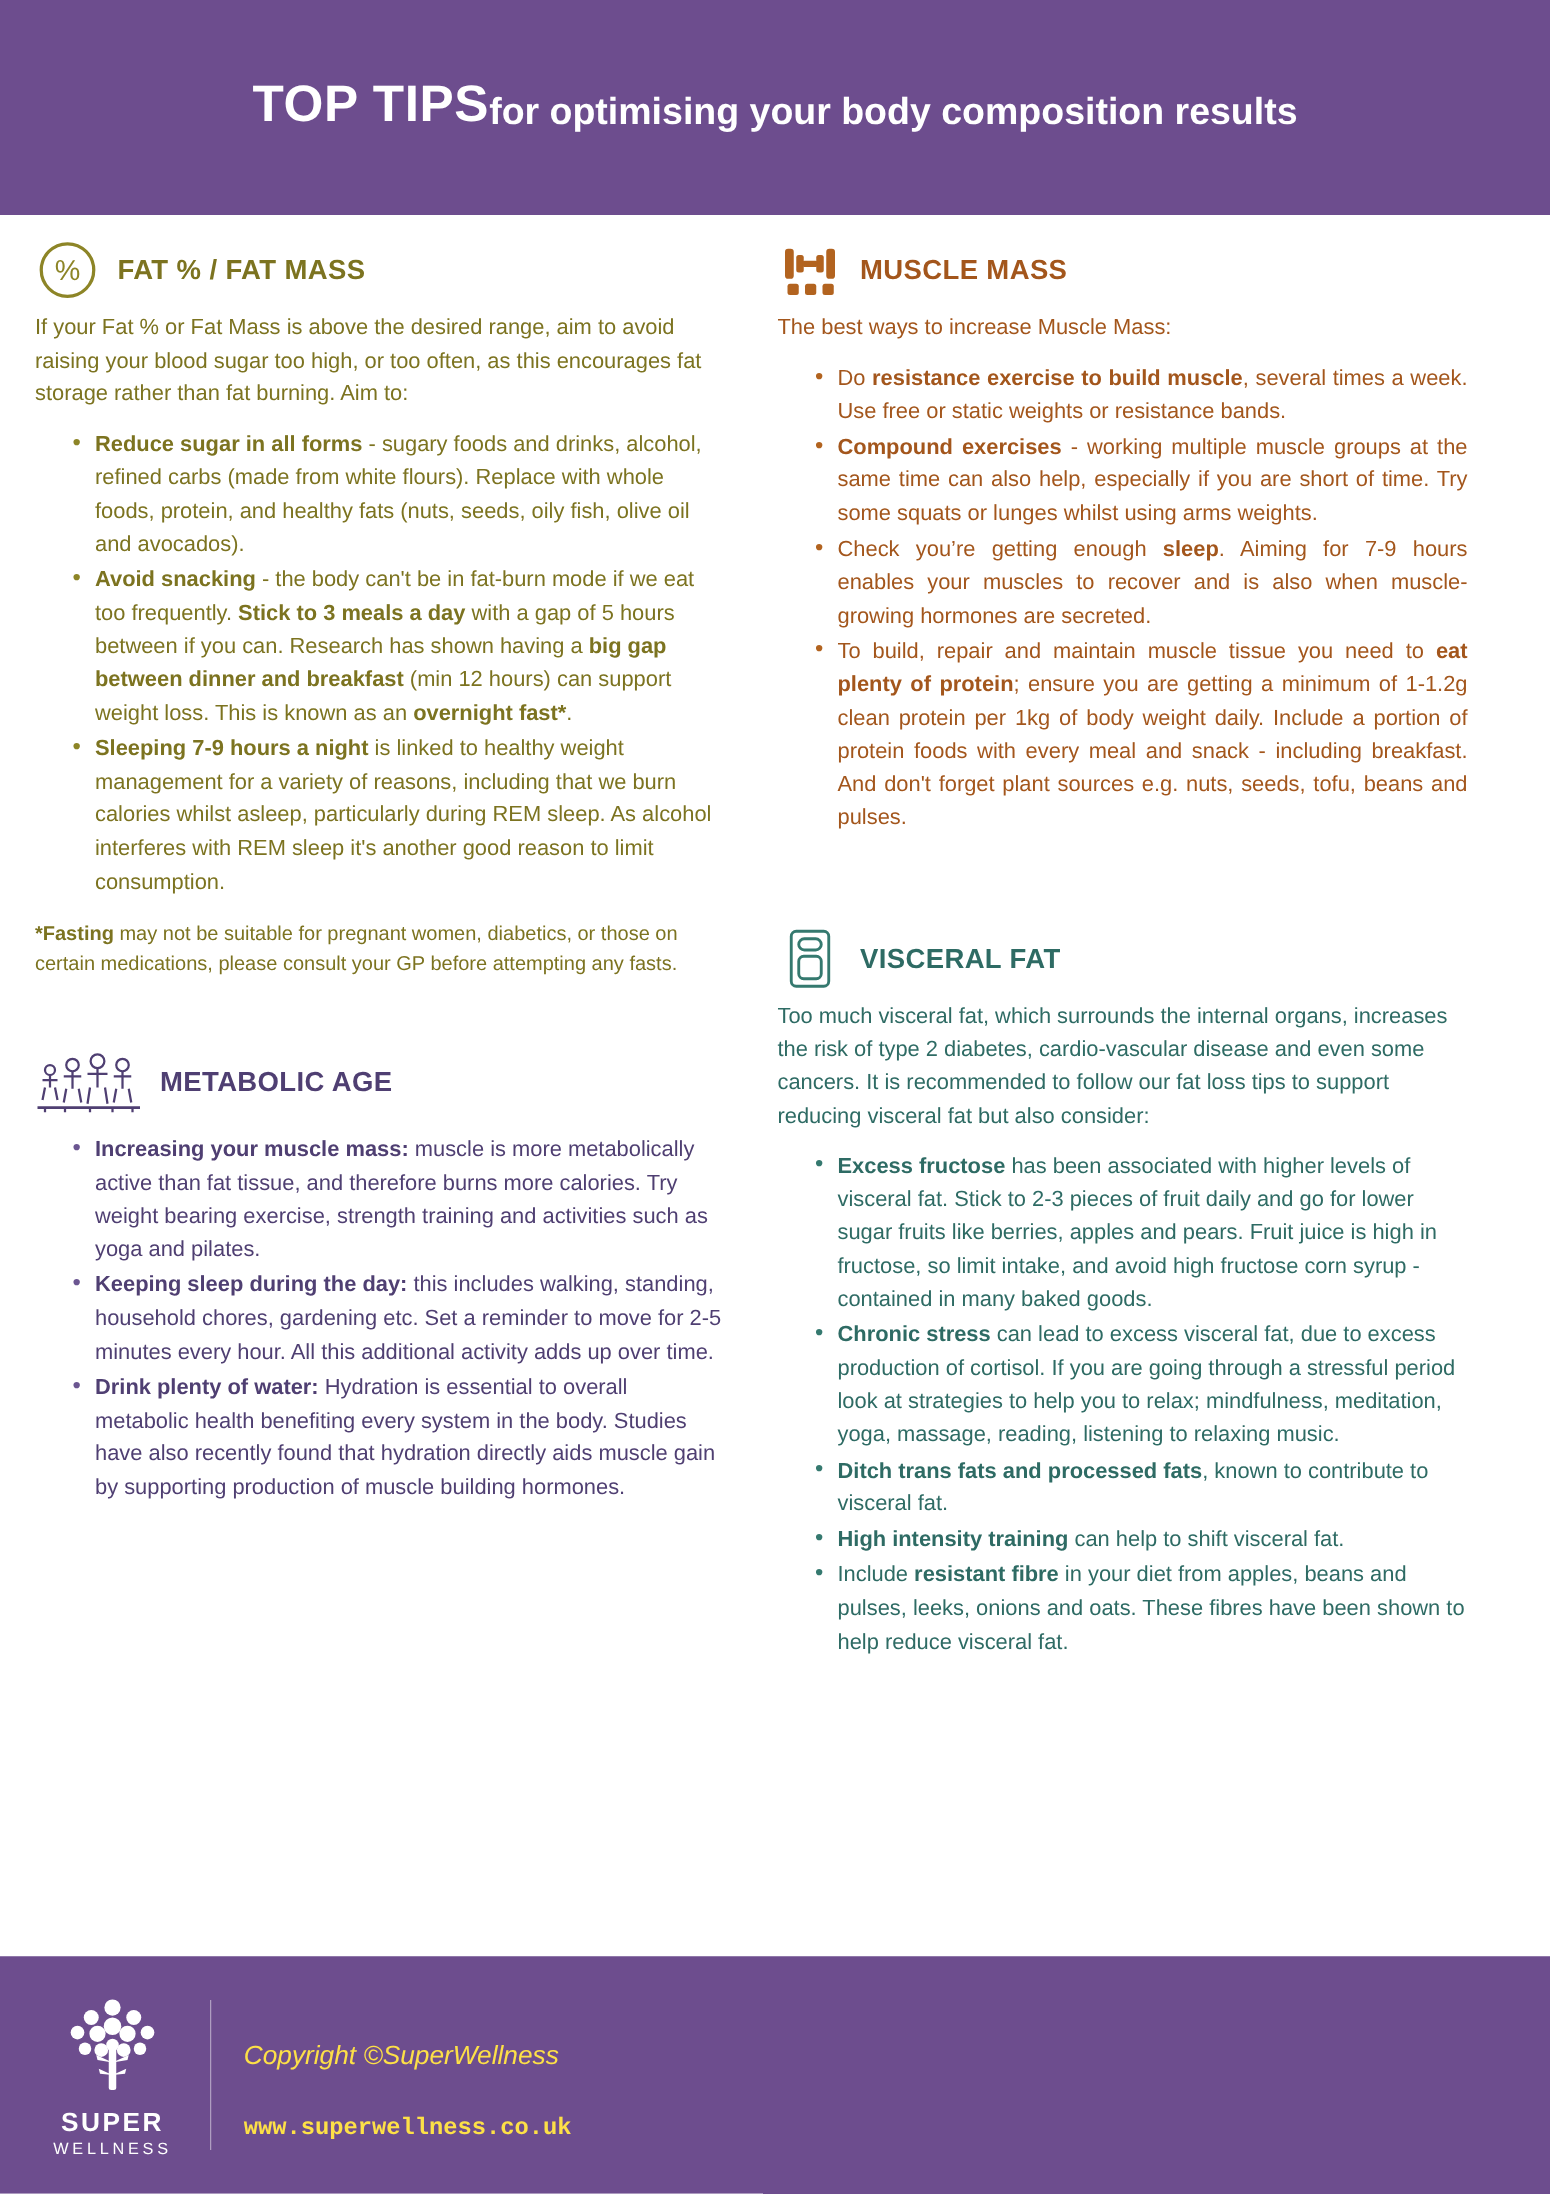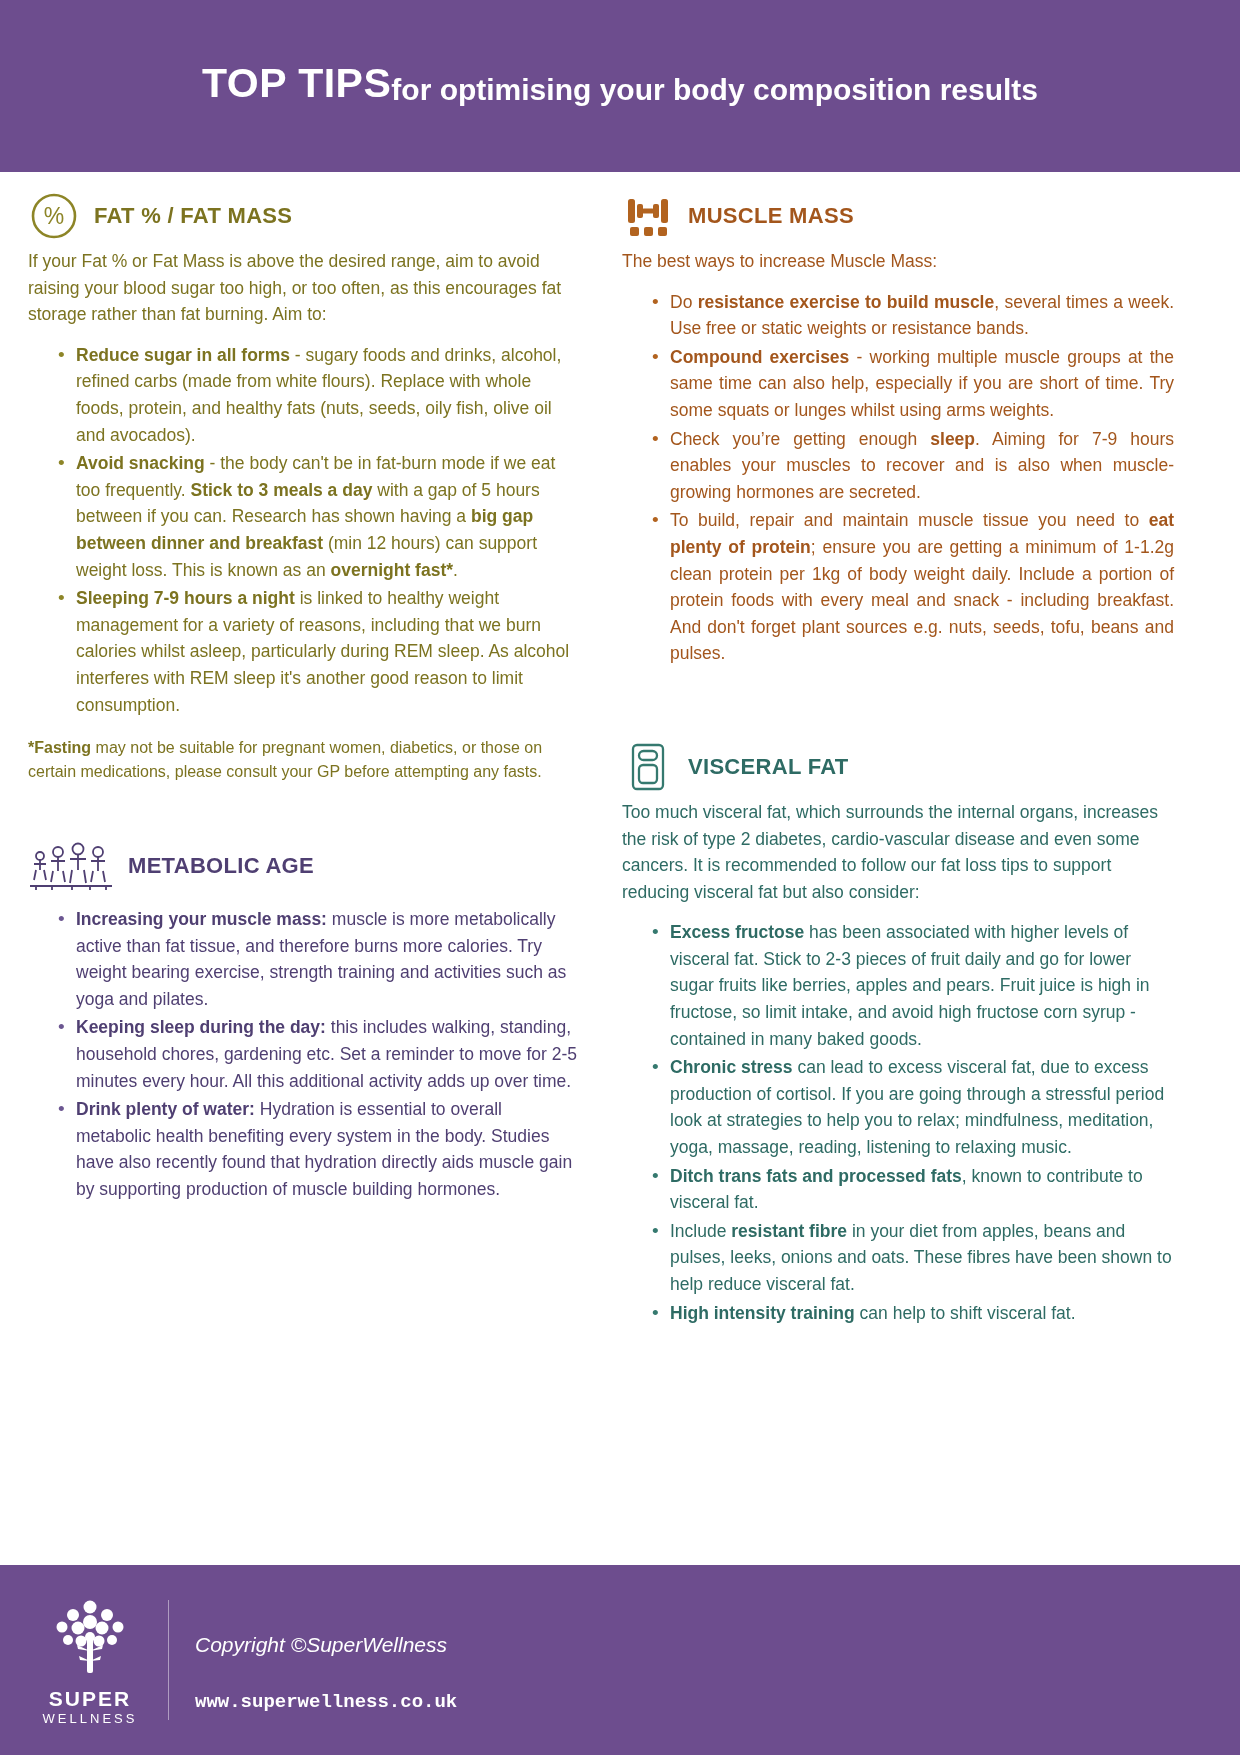--- a/index.html
+++ b/index.html
@@ -155,21 +155,21 @@
   .footer-logo-text2 {
     font-size: 13px;
     letter-spacing: 3px;
   }
   .footer-divider {
     width: 1px;
     height: 120px;
     background: rgba(255,255,255,0.45);
     margin: 0 26px 0 22px;
   }
-  .footer-texts { color: #ffffff; margin-top: 26px; }
+  .footer-texts { color: #fde047; margin-top: 26px; }
   .footer-copyright {
     font-style: italic;
     font-size: 21px;
     margin-bottom: 34px;
   }
   .footer-url {
     font-size: 19px;
     font-weight: bold;
     font-family: Liberation Mono, monospace;
   }
@@ -306,24 +306,24 @@
         <li>
           <b>Excess fructose</b><span> has been associated with higher levels of visceral fat. Stick to 2-3 pieces of fruit daily and go for lower sugar fruits like berries, apples and pears. Fruit juice is high in fructose, so limit intake, and avoid high fructose corn syrup - contained in many baked goods.</span>
         </li>
         <li>
           <b>Chronic stress</b><span> can lead to excess visceral fat, due to excess production of cortisol. If you are going through a stressful period look at strategies to help you to relax; mindfulness, meditation, yoga, massage, reading, listening to relaxing music.</span>
         </li>
         <li>
           <b>Ditch trans fats and processed fats</b><span>, known to contribute to visceral fat.</span>
         </li>
         <li>
+          <b>High intensity training</b><span> can help to shift visceral fat.</span>
+        </li>
+        <li>
           <span>Include </span><b>resistant fibre</b><span> in your diet from apples, beans and pulses, leeks, onions and oats. These fibres have been shown to help reduce visceral fat.</span>
-        </li>
-        <li>
-          <b>High intensity training</b><span> can help to shift visceral fat.</span>
         </li>
       </ul>
     </div>
   </div>
 </div>
 
 <div class="footer">
   <div class="footer-logo">
     <span>
       <svg width="86" height="84" viewBox="0 0 86 84">

